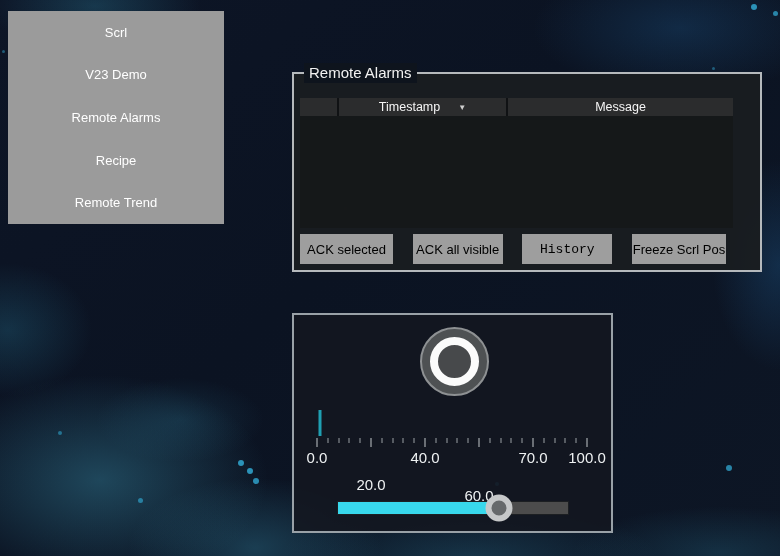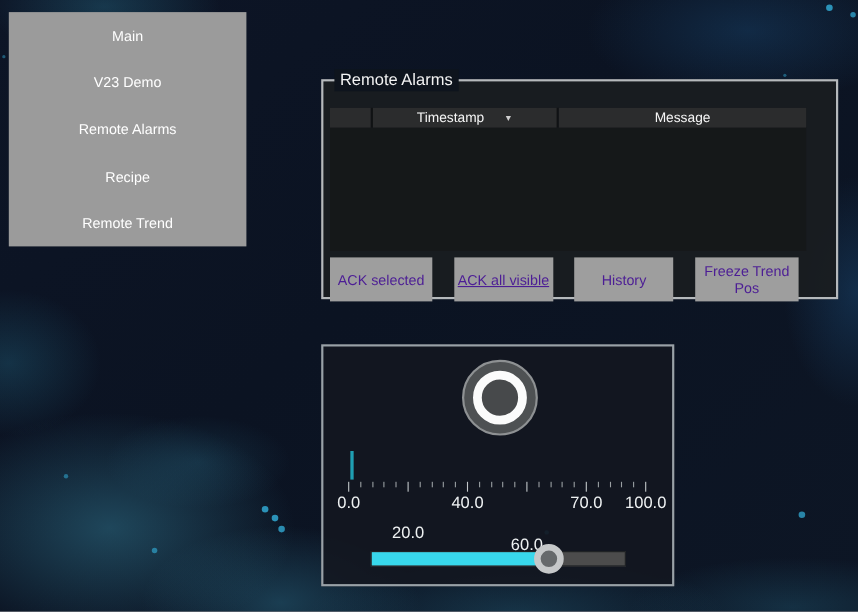--- a/index.html
+++ b/index.html
@@ -36,24 +36,24 @@
   .alarm-header{display:flex;height:18px;background:#101214;}
   .alarm-header .cell{background:#2b2c2d;color:#f5f5f5;font-size:12.5px;
     display:flex;align-items:center;justify-content:center;cursor:pointer;}
   .cell.c0{width:37px;margin-right:2px;}
   .cell.c1{width:167px;margin-right:2px;}
   .cell.c2{width:225px;}
   .sort-arrow{font-size:8px;color:#cfcfcf;margin-left:18px;}
   .alarm-body{height:112px;background:rgba(22,24,25,0.92);}
   .btn-row{position:absolute;left:6px;top:160px;width:426px;height:30px;
     display:flex;justify-content:space-between;}
-  .hmi-btn{height:40px;background:#9e9e9e;border:none;color:#4c1d95;
+  .hmi-btn{height:30px;background:#9e9e9e;border:none;color:#000000;
     font-size:13px;font-family:"Liberation Sans",sans-serif;cursor:pointer;padding:0;}
-  .hmi-btn.b0{width:93px;} .hmi-btn.b1{width:90px;text-decoration:underline;}
-  .hmi-btn.b2{width:90px;} .hmi-btn.b3{width:94px;}
+  .hmi-btn.b0{width:93px;} .hmi-btn.b1{width:90px;}
+  .hmi-btn.b2{width:90px;font-family:Liberation Mono, monospace;} .hmi-btn.b3{width:94px;}
 
   
   .control-panel{position:absolute;left:292px;top:313px;width:321px;height:220px;
     border:2px solid #99a1a7;background:rgba(19,23,32,0.88);box-sizing:border-box;}
   .knob{position:absolute;left:126px;top:12px;width:69px;height:69px;border-radius:50%;
     background:#4e5153;border:2px solid #8e9193;box-sizing:border-box;
     display:flex;align-items:center;justify-content:center;cursor:pointer;}
   .knob-ring{width:49px;height:49px;border-radius:50%;border:8px solid #fbfbfb;
     background:#47494b;box-sizing:border-box;}
   .gauge{position:absolute;left:23px;top:95px;width:270px;height:55px;}
@@ -85,21 +85,21 @@
   <div class="dot" style="left:58px;top:431px;width:4px;height:4px;opacity:.6"></div>
   <div class="dot" style="left:138px;top:498px;width:5px;height:5px;opacity:.7"></div>
   <div class="dot" style="left:238px;top:460px;width:6px;height:6px;opacity:.9"></div>
   <div class="dot" style="left:247px;top:468px;width:6px;height:6px;opacity:.9"></div>
   <div class="dot" style="left:253px;top:478px;width:6px;height:6px;opacity:.85"></div>
   <div class="dot" style="left:726px;top:465px;width:6px;height:6px;opacity:.8"></div>
   <div class="dot" style="left:495px;top:482px;width:4px;height:4px;opacity:.5"></div>
   <div class="dot" style="left:344px;top:207px;width:3px;height:3px;opacity:.4"></div>
 
   <nav class="sidebar">
-    <div class="nav-item">Main</div>
+    <div class="nav-item">Scrl</div>
     <div class="nav-item">V23 Demo</div>
     <div class="nav-item">Remote Alarms</div>
     <div class="nav-item">Recipe</div>
     <div class="nav-item">Remote Trend</div>
   </nav>
 
   <section class="groupbox">
     <span class="groupbox-title">Remote Alarms</span>
 
     <div class="alarm-table">
@@ -111,21 +111,21 @@
         </div>
         <div class="cell c2">Message</div>
       </div>
       <div class="alarm-body"></div>
     </div>
 
     <div class="btn-row">
       <button class="hmi-btn b0">ACK selected</button>
       <button class="hmi-btn b1">ACK all visible</button>
       <button class="hmi-btn b2">History</button>
-      <button class="hmi-btn b3">Freeze Trend Pos</button>
+      <button class="hmi-btn b3">Freeze Scrl Pos</button>
     </div>
   </section>
 
   <section class="control-panel">
 
     <div class="knob">
       <div class="knob-ring"></div>
     </div>
 
     <div class="gauge">

